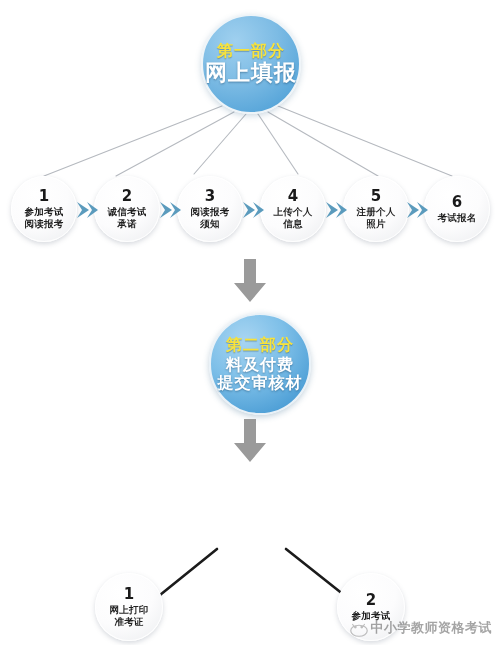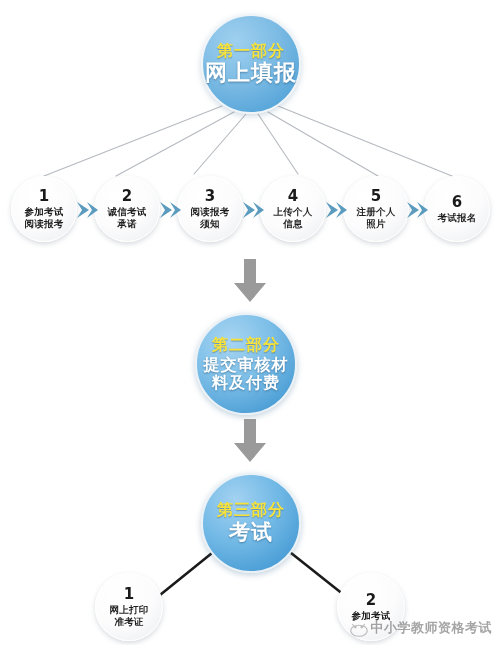--- a/index.html
+++ b/index.html
@@ -41,21 +41,21 @@
     z-index: 4;
   }
   .sc-1 {
     left: 201px; top: 14px;
     width: 100px; height: 100px;
     background: radial-gradient(circle at 34% 26%, #9fd0ef 0%, #7cbbe4 45%, #5aa7da 78%, #4d9bd0 100%);
     border: 2px solid #eef4f8;
     box-shadow: 0 2px 6px rgba(90,130,160,0.30);
   }
   .sc-2 {
-    left: 195px; top: 313px;
+    left: 209px; top: 313px;
     width: 102px; height: 102px;
     background: radial-gradient(circle at 34% 26%, #a8d5f2 0%, #7dbfe8 42%, #4e9fd6 80%, #3f8fc8 100%);
     border: 2px solid #e9f1f7;
     box-shadow: 0 2px 6px rgba(70,115,150,0.33);
   }
   .sc-3 {
     left: 201px; top: 473px;
     width: 100px; height: 100px;
     background: radial-gradient(circle at 34% 26%, #a3d2f1 0%, #72b9e6 44%, #4b9ed6 80%, #3d8ecb 100%);
     border: 2px solid #e9f1f7;
@@ -235,33 +235,29 @@
     <path d="M1 1 L13 9 L1 17 L6 9 Z M11 1 L22 9 L11 17 L16 9 Z" fill="#5b9bbd"></path>
   </svg>
 
   <svg class="down-arrow" style="left:233px; top:259px;" viewBox="0 0 34 44" xmlns="http://www.w3.org/2000/svg">
     <path d="M11 0 L23 0 L23 24 L33 24 L17 43 L1 24 L11 24 Z" fill="#9a9a9a"></path>
   </svg>
 
   <div class="section-circle sc-2">
     <div class="sc-sub">第二部分</div>
     <div class="sc-title">
+      <div>料及付费</div>
       <div>提交审核材</div>
-      <div>料及付费</div>
     </div>
   </div>
 
   <svg class="down-arrow" style="left:233px; top:419px;" viewBox="0 0 34 44" xmlns="http://www.w3.org/2000/svg">
     <path d="M11 0 L23 0 L23 24 L33 24 L17 43 L1 24 L11 24 Z" fill="#9a9a9a"></path>
   </svg>
 
-  <div class="section-circle sc-3">
-    <div class="sc-sub">第三部分</div>
-    <div class="sc-title">考试</div>
-  </div>
 
   <svg class="conn-layer" viewBox="0 0 500 645" xmlns="http://www.w3.org/2000/svg">
     <g stroke="#1b1b1b" stroke-width="2.6" fill="none" stroke-linecap="round">
       <line x1="217" y1="549" x2="160" y2="595"></line>
       <line x1="286" y1="549" x2="344" y2="595"></line>
     </g>
   </svg>
 
   <div class="step-circle step-bottom" style="left:95px; top:573px;">
     <div class="step-num">1</div>

